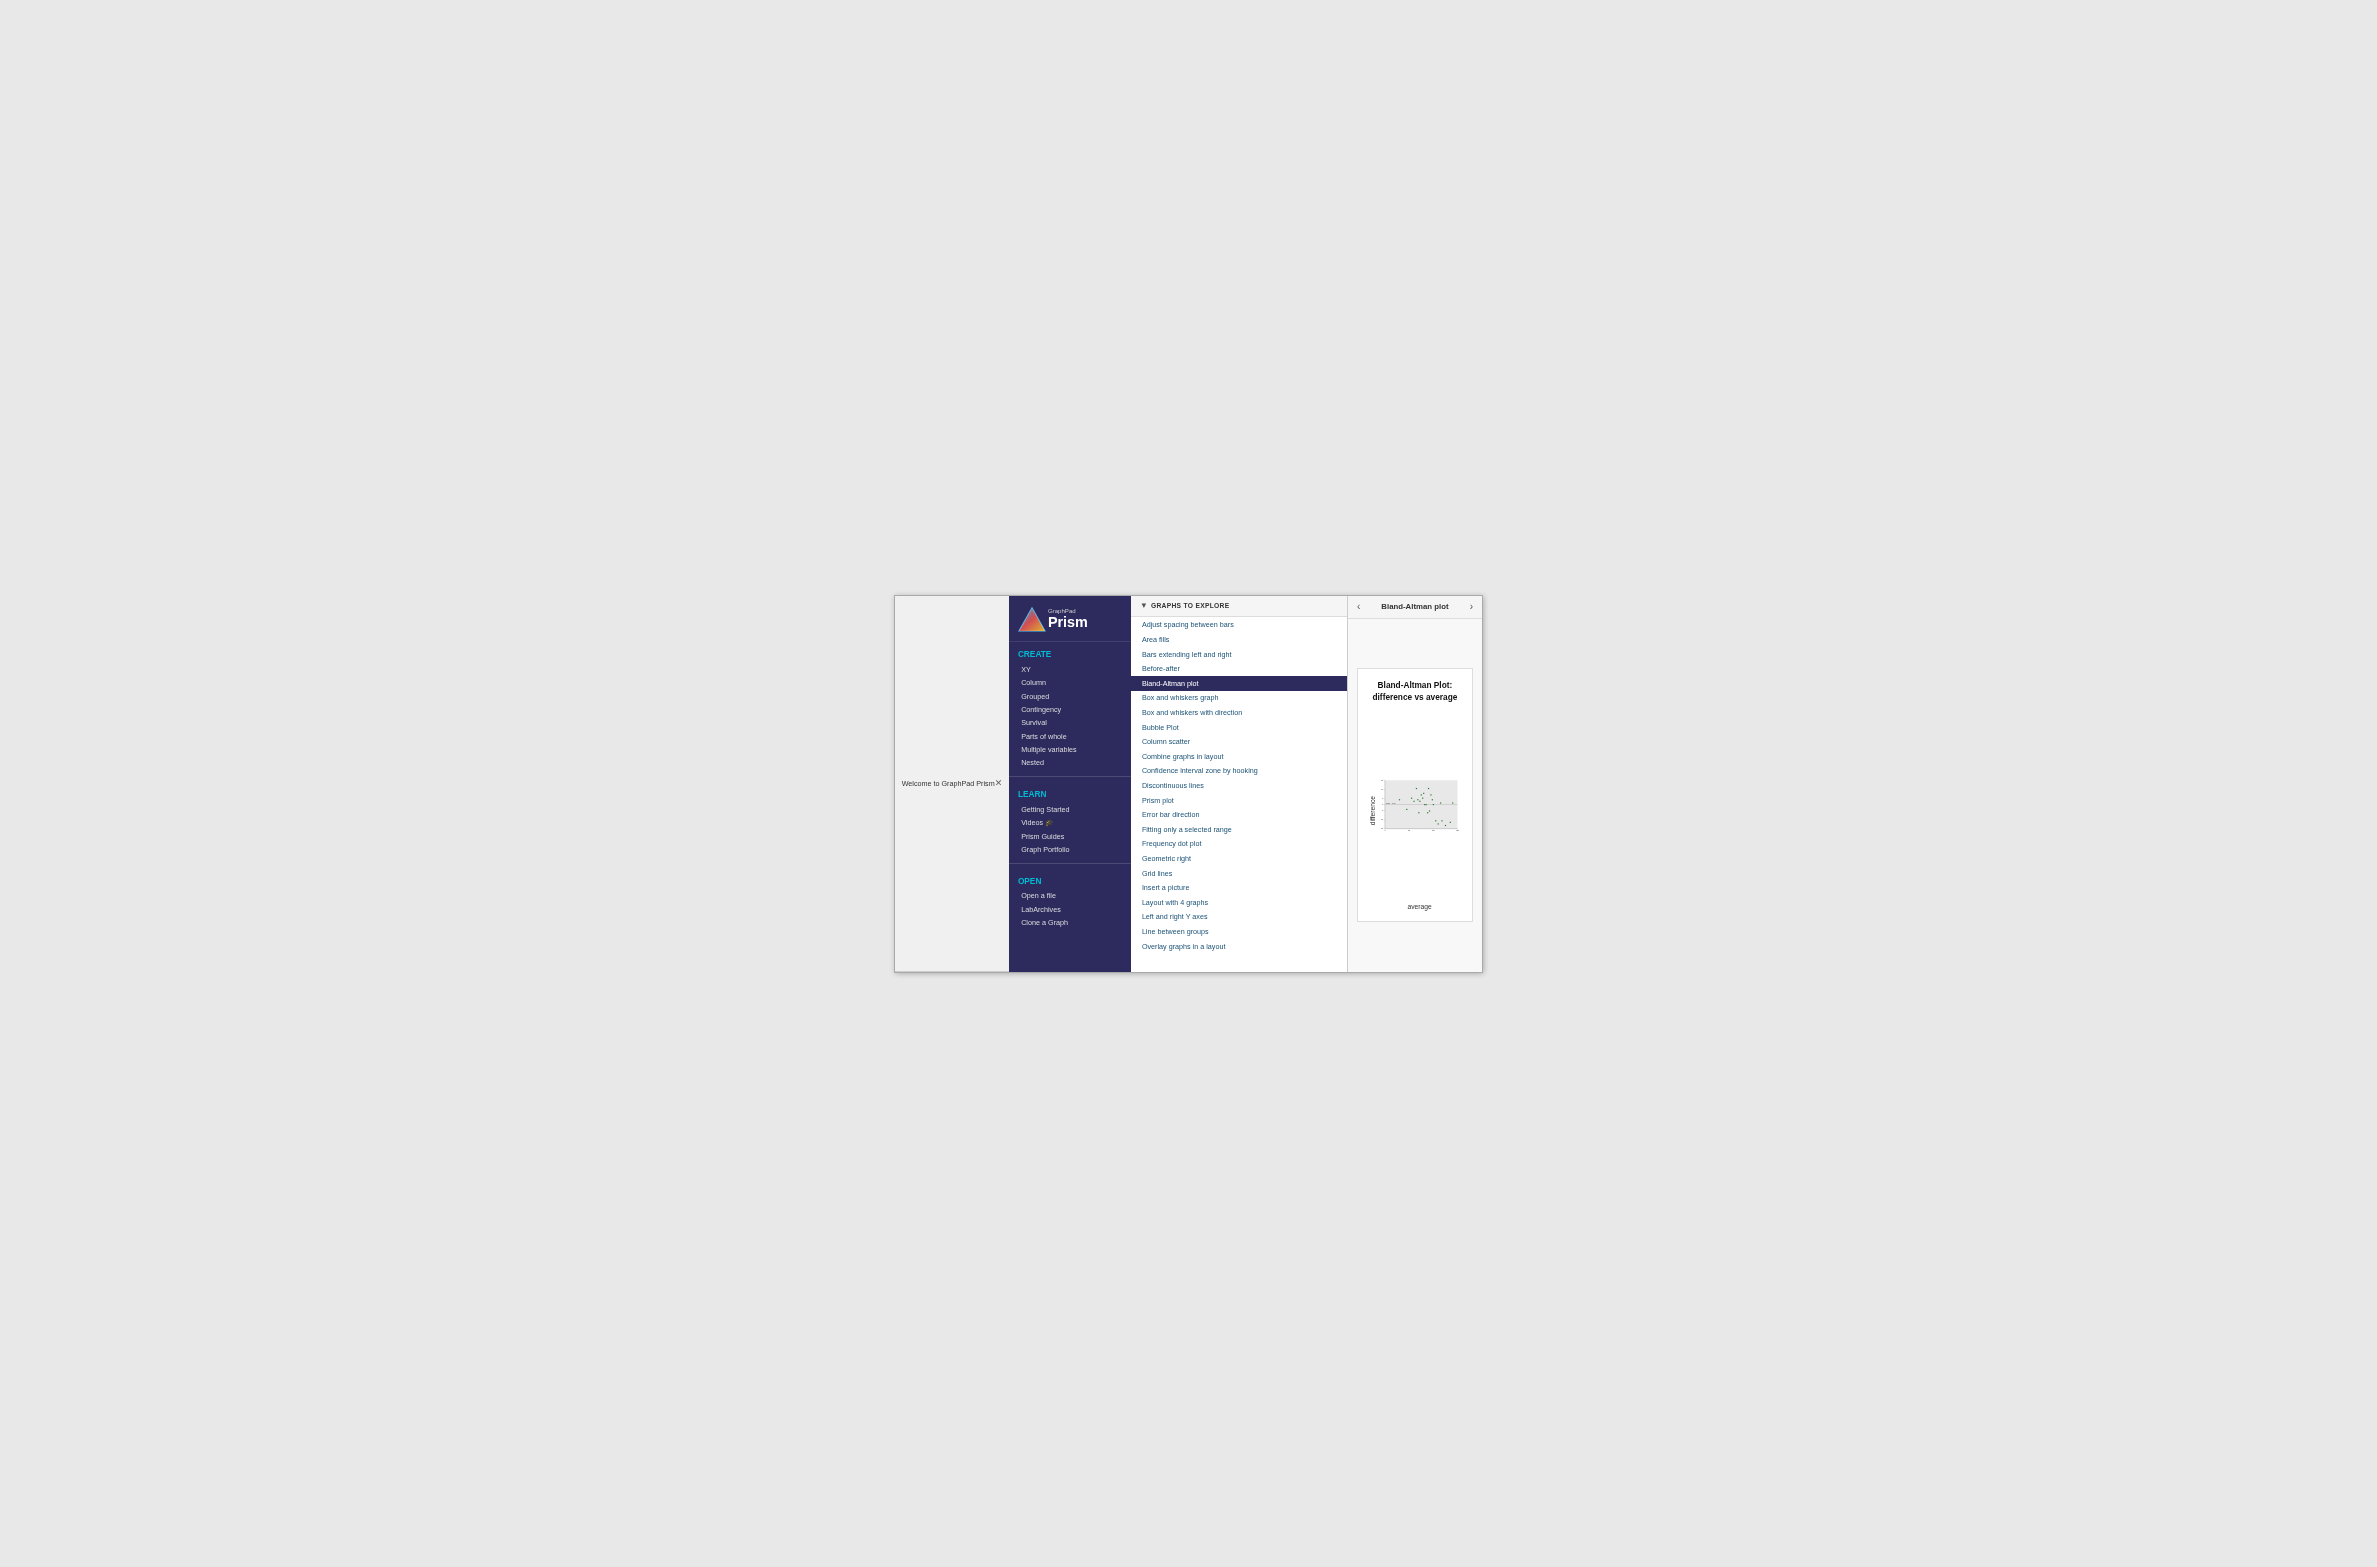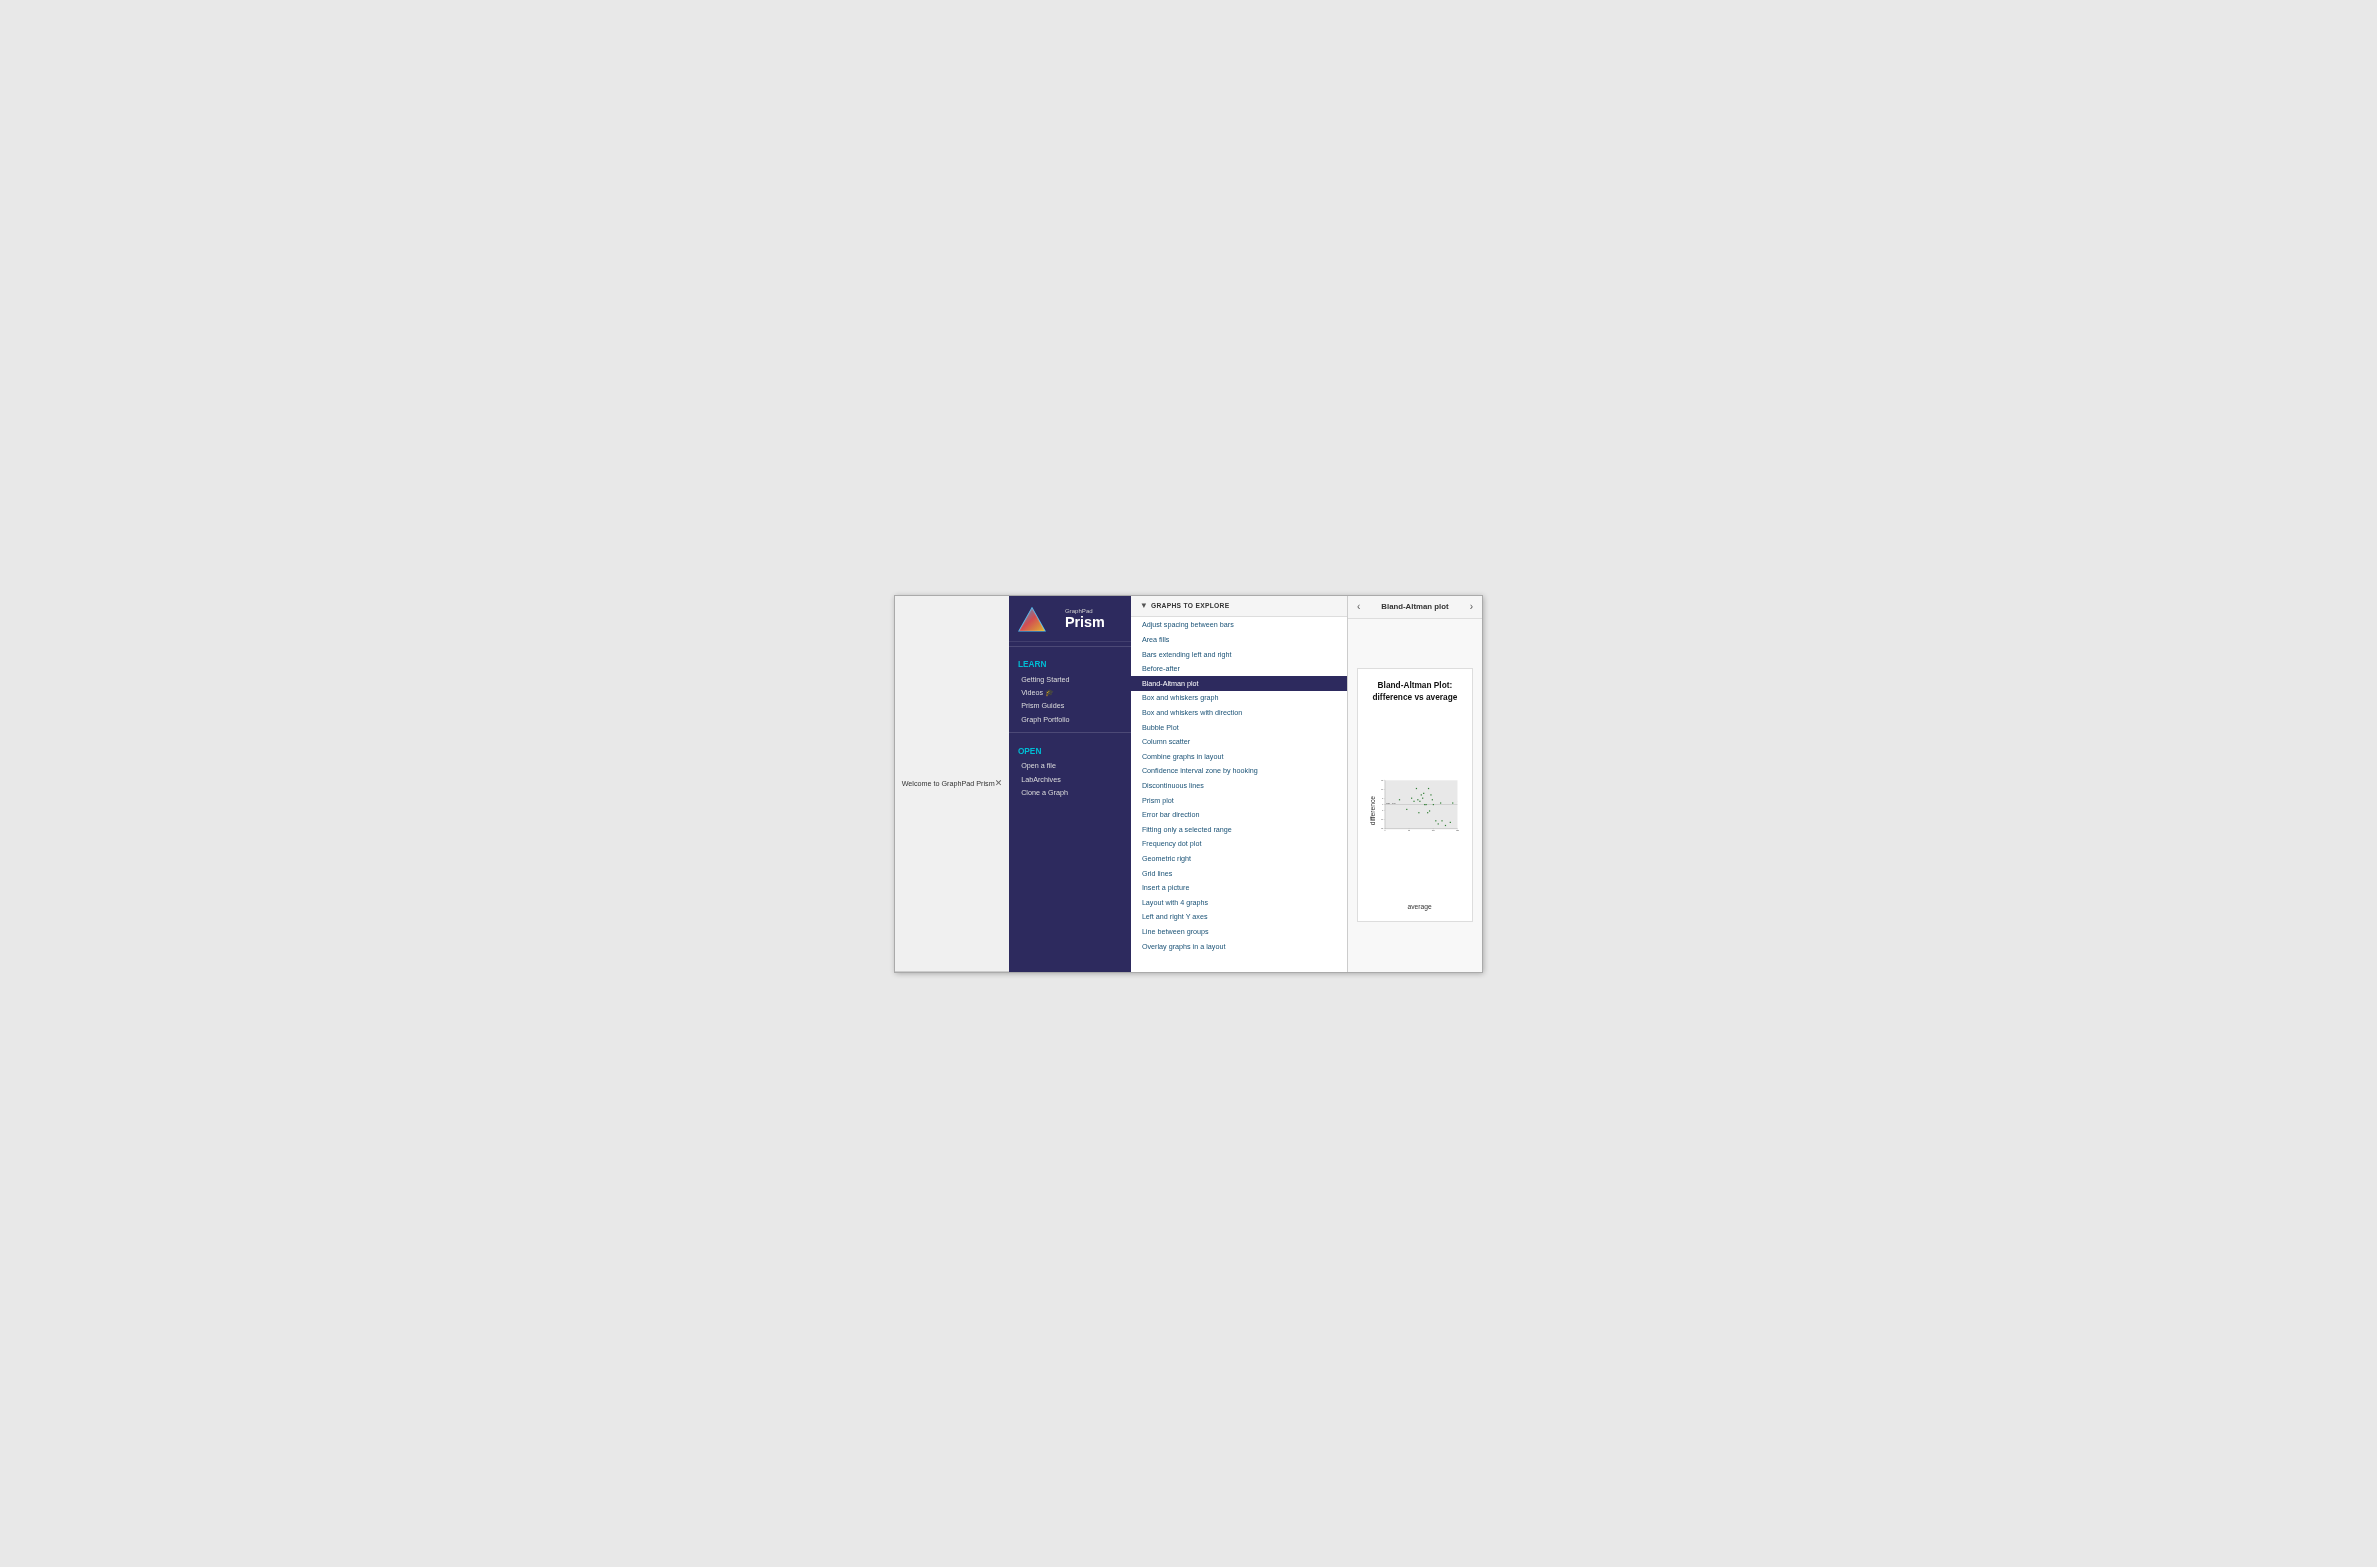--- a/index.html
+++ b/index.html
@@ -55,21 +55,21 @@
       flex-direction: column;
       overflow-y: auto;
     }
     .logo-area {
       padding: 11px 9px 9px;
       border-bottom: 0.6px solid rgba(255,255,255,0.1);
     }
     .logo-area .logo-container {
       display: flex;
       align-items: center;
-      gap: 19px;
+      gap: 2px;
     }
     .logo-triangle {
       width: 28px;
       height: 25px;
     }
     .logo-text {
       display: flex;
       flex-direction: column;
     }
     .logo-graphpad {
@@ -294,20 +294,31 @@
               </linearGradient>
             </defs>
           </svg>
           <div class="logo-text">
             <span class="logo-graphpad">GraphPad</span>
             <span class="logo-prism">Prism</span>
           </div>
         </div>
       </div>
 
+      <div class="sidebar-section">
+        <div class="sidebar-section-title">CREATE</div>
+        <div class="sidebar-item">XY</div>
+        <div class="sidebar-item">Column</div>
+        <div class="sidebar-item">Grouped</div>
+        <div class="sidebar-item">Contingency</div>
+        <div class="sidebar-item">Survival</div>
+        <div class="sidebar-item">Parts of whole</div>
+        <div class="sidebar-item">Multiple variables</div>
+        <div class="sidebar-item">Nested</div>
+      </div>
 
       <hr class="sidebar-divider">
 
       <div class="sidebar-section">
         <div class="sidebar-section-title">LEARN</div>
         <div class="sidebar-item">Getting Started</div>
         <div class="sidebar-item">Videos  🎓</div>
         <div class="sidebar-item">Prism Guides</div>
         <div class="sidebar-item">Graph Portfolio</div>
       </div>

